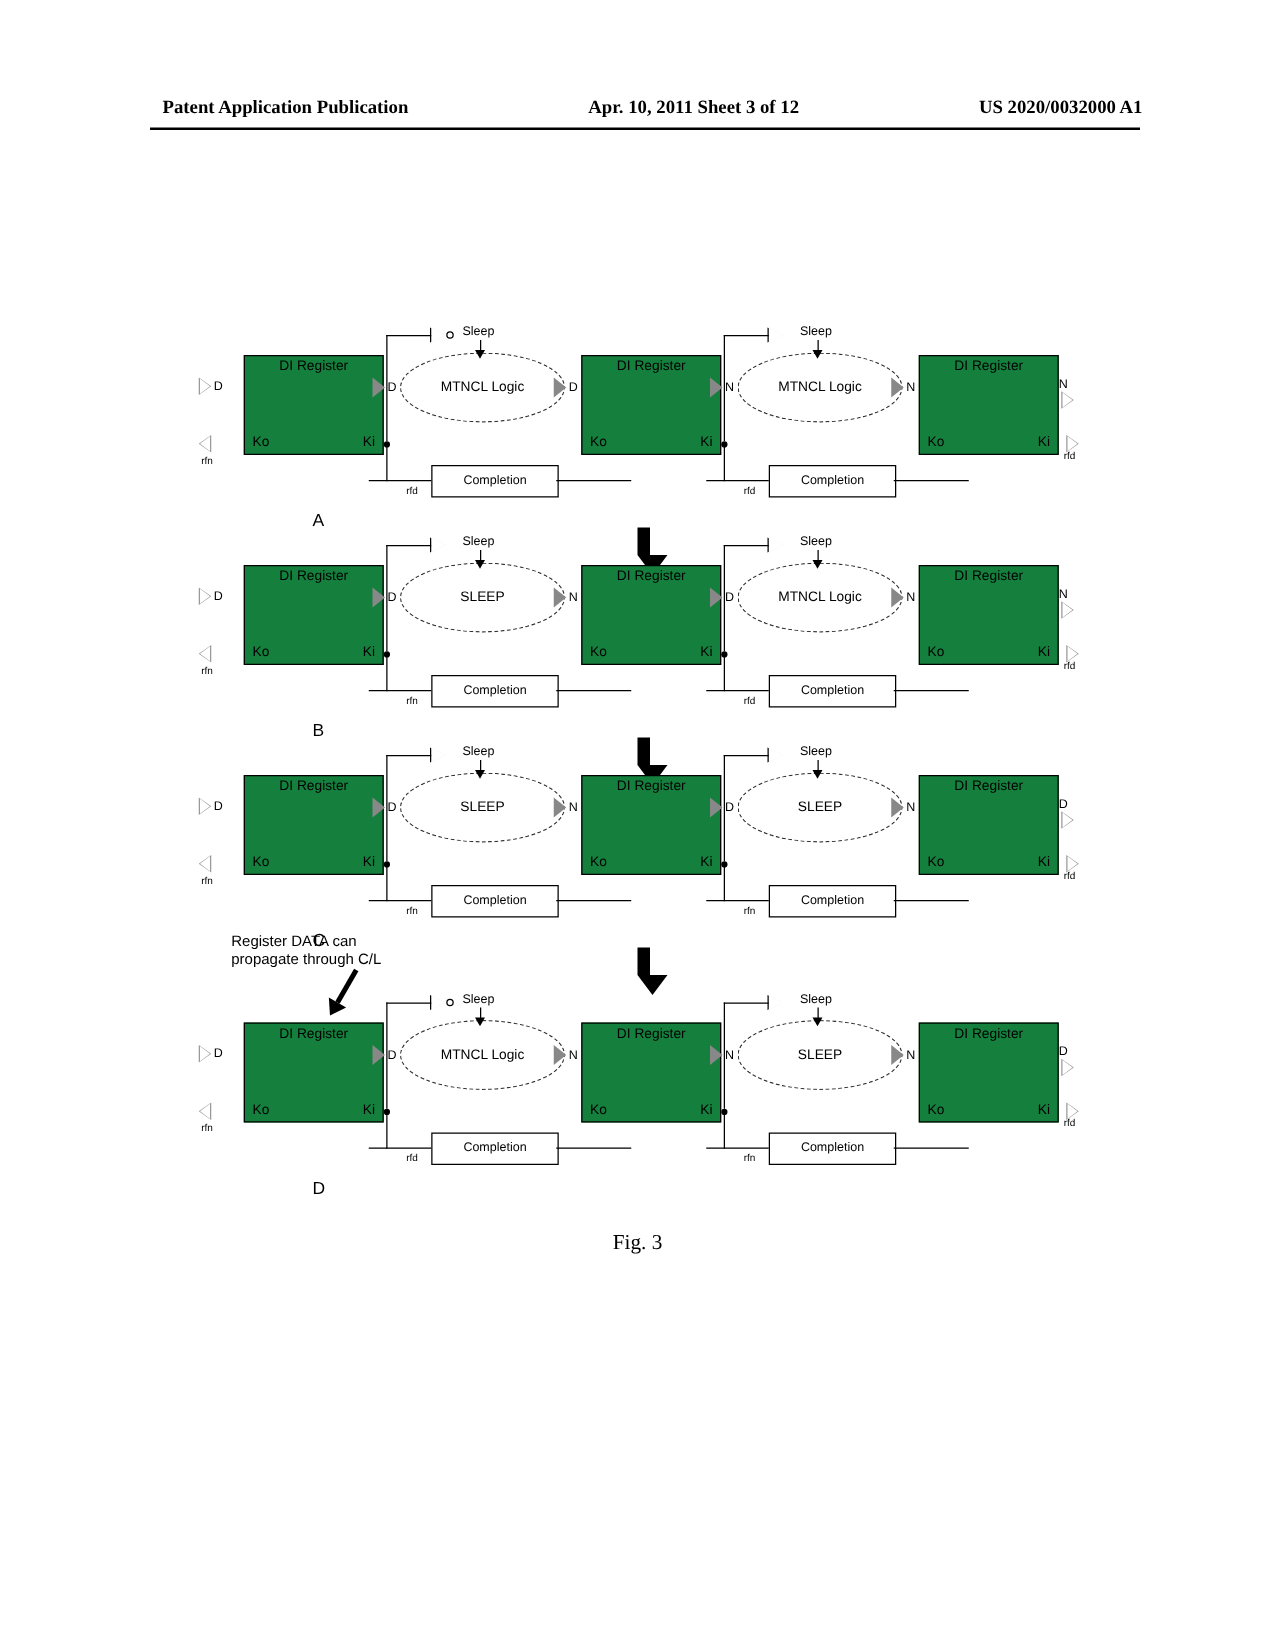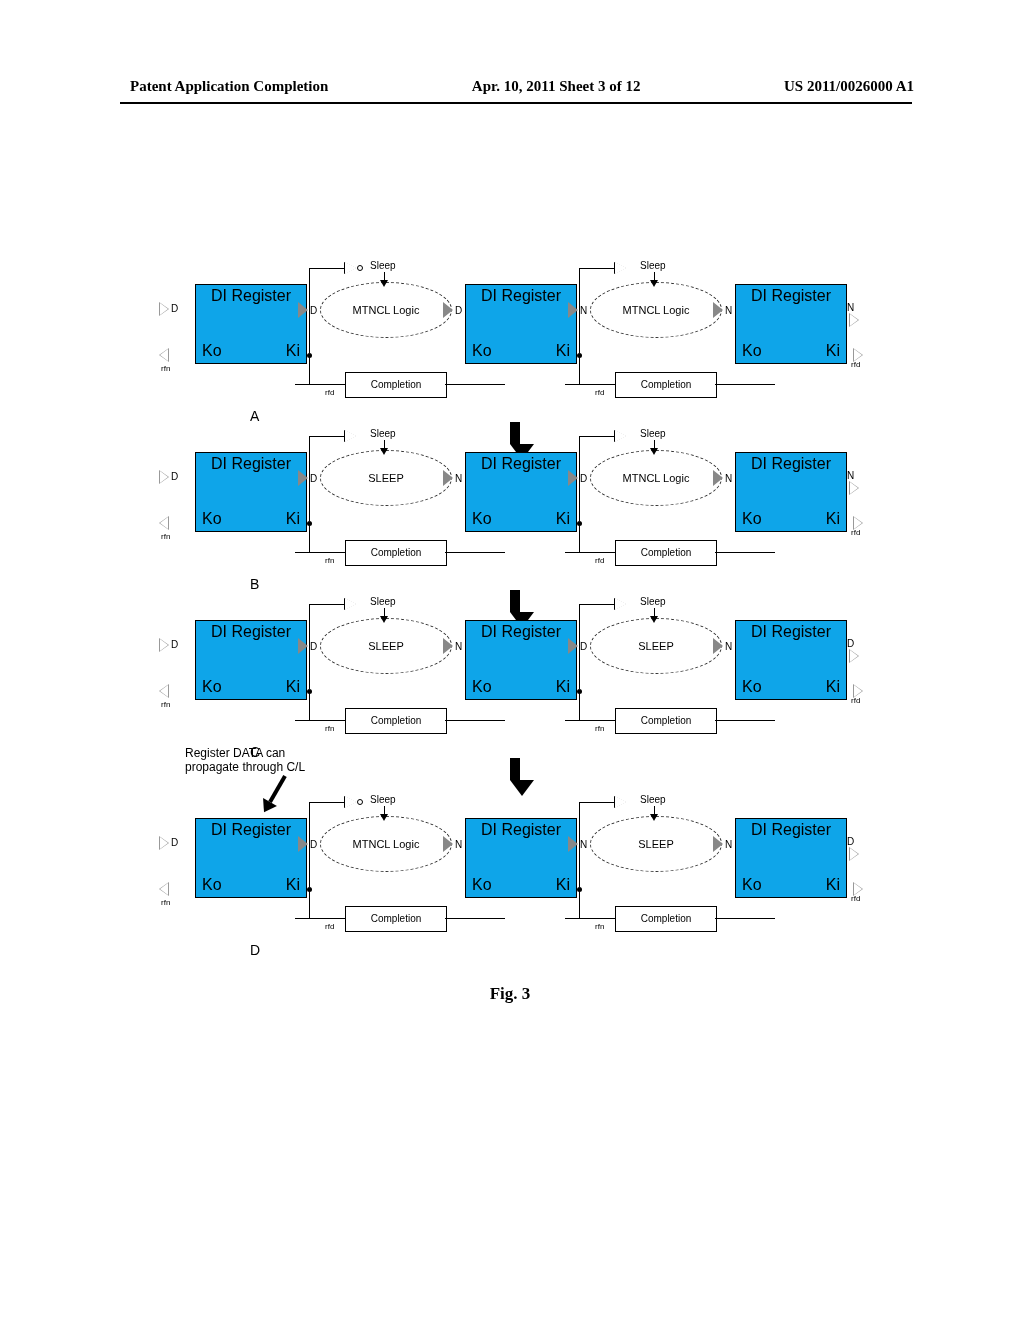--- a/index.html
+++ b/index.html
@@ -48,22 +48,22 @@
     height: 170px;
   }
   
   .reg {
     position: absolute;
     width: 110px;
     height: 78px;
     border: 1px solid #000;
     top: 24px;
     font-family: Arial, Helvetica, sans-serif;
-    font-size: 16px;
-    background: #0ea5e9;
+    font-size: 11px;
+    background: #15803d;
   }
   .reg .title {
     position: absolute;
     top: 2px;
     left: 0;
     width: 100%;
     text-align: center;
   }
   .reg .ko {
     position: absolute;
@@ -255,21 +255,21 @@
     border-left: 8px solid transparent;
     border-right: 8px solid transparent;
     border-top: 12px solid #000;
     transform: translateX(-8px);
   }
   .fig-caption {
     margin: 20px 0 0 0;
     text-align: center;
     font-family: "Times New Roman", Times, serif;
     font-size: 17px;
-    font-weight: bold;
+    font-weight: normal;
   }
   
   .edge-port {
     position: absolute;
     font-family: Arial, Helvetica, sans-serif;
     font-size: 10px;
   }
   .edge-port .tri-in{
     display:inline-block;width:0;height:0;
     border-top:7px solid transparent;border-bottom:7px solid transparent;
@@ -288,23 +288,23 @@
   .edge-port .tri-out::after{
     content:"";position:absolute;border-top:6px solid transparent;border-bottom:6px solid transparent;border-right:8px solid #fff;left:1px;top:-6px;
   }
 </style>
 </head>
 <body>
 
 <div class="page">
 
   <div class="header">
-    <span>Patent Application Completion</span>
+    <span>Patent Application Publication</span>
     <span>Apr. 10, 2011  Sheet 3 of 12</span>
-    <span>US 2011/0026000 A1</span>
+    <span>US 2020/0032000 A1</span>
   </div>
   <div class="header-rule"></div>
 
   <div class="figure-area">
     <div id="stages">
         <div class="stage">
           <div class="edge-port" style="top: 42px; left: 4px;"><span class="tri-in"></span><span>D</span></div>
           <div class="edge-port" style="top: 88px; left: 4px;"><span class="tri-out"></span></div>
           <div class="tiny" style="top: 104px; left: 6px;">rfn</div>
           <div class="edge-port" style="top: 42px; left: 692px;"><span>N</span><span class="tri-in" style="margin-left:2px"></span></div>

